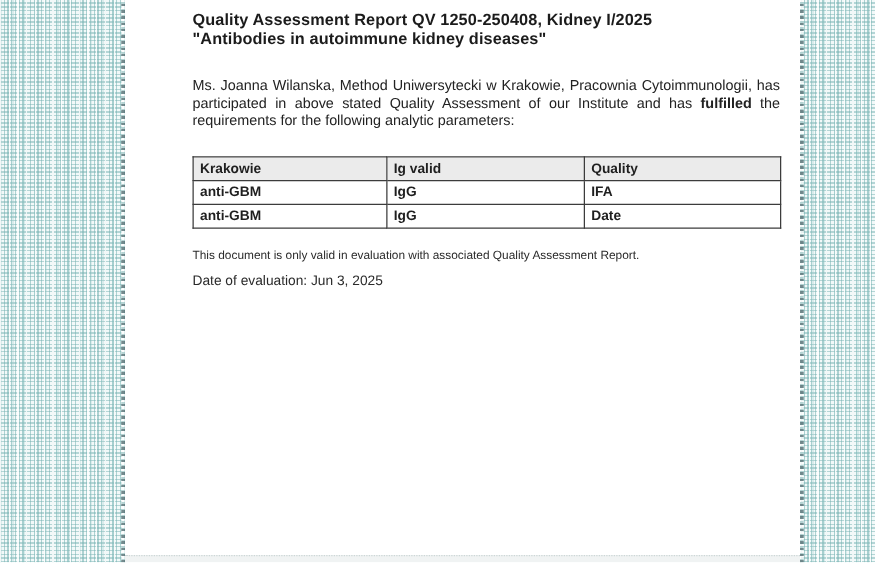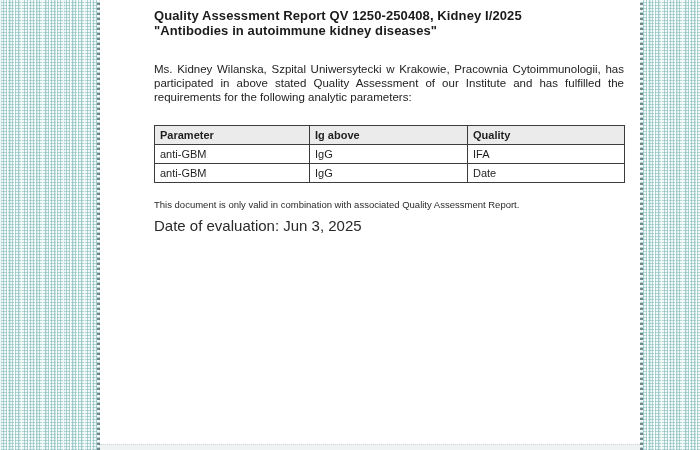--- a/index.html
+++ b/index.html
@@ -71,56 +71,56 @@
     letter-spacing: 0.1px;
     white-space: nowrap;
   }
   .doc-body {
     margin-top: 24px;
     font-size: 11.5px;
     line-height: 14px;
     text-align: justify;
     color: #222222;
   }
-  .doc-body .bold { font-weight: normal; }
+  .doc-body .bold { font-weight: bold; }
 
   table.params {
     margin-top: 21px;
     width: 470px;
     border-collapse: collapse;
     table-layout: fixed;
     font-size: 11px;
     color: #1f1f1f;
   }
   table.params col.c1 { width: 155px; }
   table.params col.c2 { width: 158px; }
   table.params col.c3 { width: 157px; }
   table.params th, table.params td {
     border: 1px solid #3c3c3c;
     padding: 2px 5px 3px 5px;
     text-align: left;
-    font-weight: normal;
+    font-weight: bold;
     line-height: 12px;
     height: 13px;
     overflow: hidden;
   }
   table.params th {
     background: #ebebeb;
     font-weight: bold;
   }
 
   .note {
     margin-top: 16px;
     font-size: 9.5px;
     line-height: 11px;
     color: #2a2a2a;
   }
   .date-line {
     margin-top: 10px;
-    font-size: 15px;
+    font-size: 11px;
     line-height: 11px;
     color: #2a2a2a;
   }
 </style>
 </head>
 <body>
 
 <div class="screen">
 
   <div class="band band-left">
@@ -131,47 +131,47 @@
   </div>
   <div class="bottom-edge"></div>
 
   <div class="page-content">
 
     <div class="doc-title">
       <div>Quality Assessment Report QV 1250-250408, Kidney I/2025</div>
       <div>"Antibodies in autoimmune kidney diseases"</div>
     </div>
 
-    <p class="doc-body"><span>Ms. Kidney Wilanska, Szpital Uniwersytecki w Krakowie, Pracownia Cytoimmunologii, has participated in above stated Quality Assessment of our Institute and has </span><span class="bold">fulfilled</span><span> the requirements for the following analytic parameters:</span></p>
+    <p class="doc-body"><span>Ms. Joanna Wilanska, Method Uniwersytecki w Krakowie, Pracownia Cytoimmunologii, has participated in above stated Quality Assessment of our Institute and has </span><span class="bold">fulfilled</span><span> the requirements for the following analytic parameters:</span></p>
 
     <table class="params">
       <colgroup>
           <col class="c1">
           <col class="c2">
           <col class="c3">
         </colgroup>
       <thead>
         <tr>
-          <th>Parameter</th>
-          <th>Ig above</th>
+          <th>Krakowie</th>
+          <th>Ig valid</th>
           <th>Quality</th>
         </tr>
       </thead>
       <tbody>
         <tr>
           <td>anti-GBM</td>
           <td>IgG</td>
           <td>IFA</td>
         </tr>
         <tr>
           <td>anti-GBM</td>
           <td>IgG</td>
           <td>Date</td>
         </tr>
       </tbody>
     </table>
 
-    <div class="note">This document is only valid in combination with associated Quality Assessment Report.</div>
+    <div class="note">This document is only valid in evaluation with associated Quality Assessment Report.</div>
 
     <div class="date-line">Date of evaluation: Jun 3, 2025</div>
 
   </div>
 </div>
 
 </body></html>

